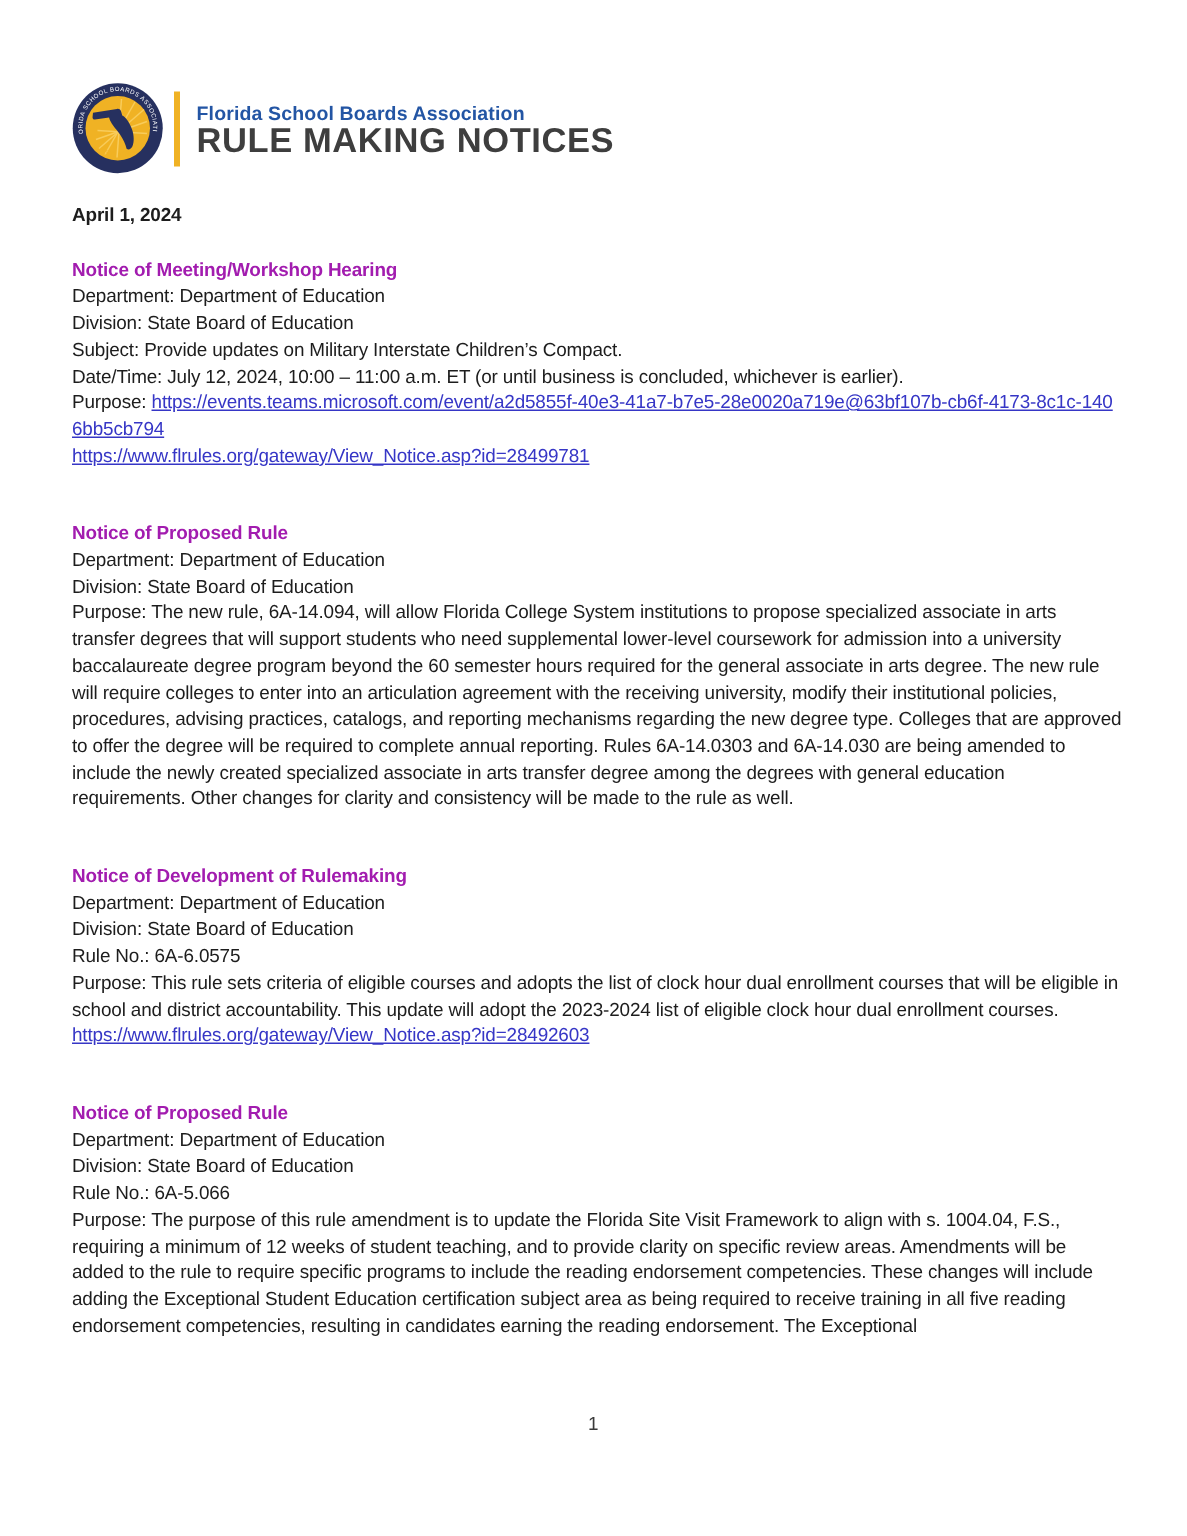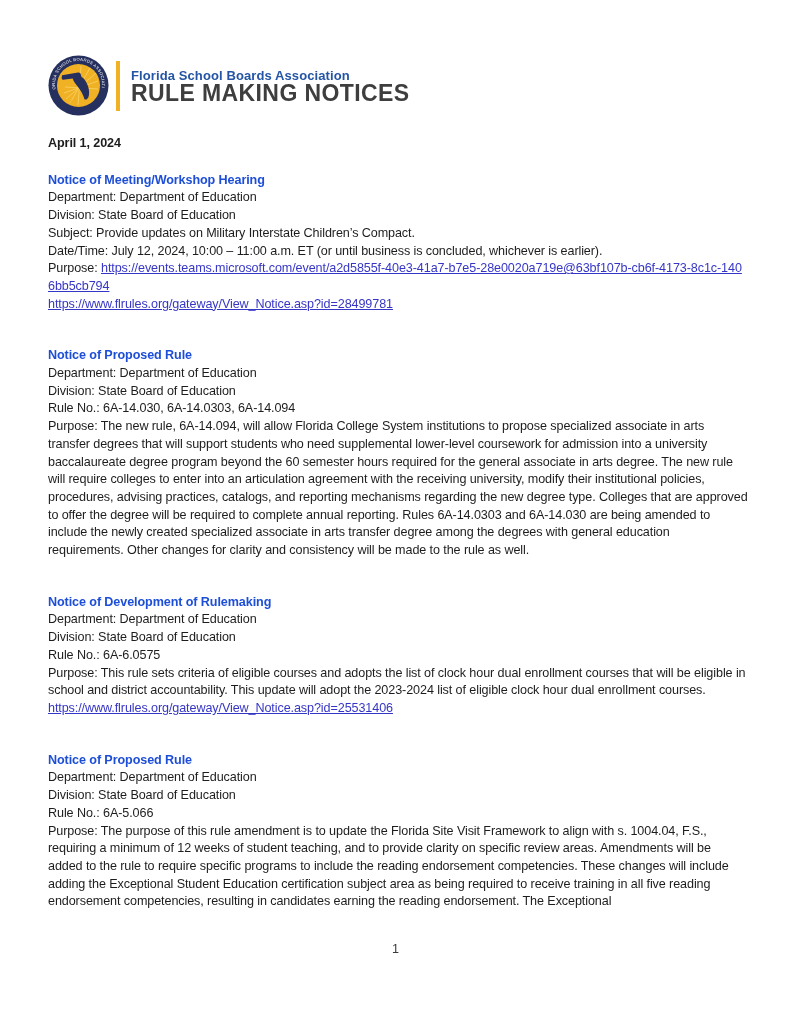--- a/index.html
+++ b/index.html
@@ -42,21 +42,21 @@
   
   .body-text{
     font-size:12.6px;line-height:17.7px;color:#1d1d1d;
     letter-spacing:-0.1px;
     width:700px;
   }
   .date-line{margin-top:19px;font-weight:bold;}
   .notice{margin-top:34px;}
   .notice:first-of-type{margin-top:19px;}
   p{margin:0;}
-  h2.notice-title{margin:0;font-size:12.6px;line-height:17.7px;font-weight:bold;color:#1d4ed8;}
+  h2.notice-title{margin:0;font-size:12.6px;line-height:17.7px;font-weight:bold;color:#a21caf;}
   a.link{color:var(--link);text-decoration:underline;cursor:pointer;}
   a.break-url{word-break:break-all;}
   .footer{
     position:absolute;top:941px;left:0;width:791px;
     text-align:center;font-size:12.6px;line-height:17.7px;color:#3a3a3a;
   }
 </style>
 </head>
 <body>
 
@@ -106,31 +106,30 @@
       <p>Subject: Provide updates on Military Interstate Children’s Compact.</p>
       <p>Date/Time: July 12, 2024, 10:00 – 11:00 a.m. ET (or until business is concluded, whichever is earlier).</p>
       <p><span>Purpose: </span><a class="link break-url">https://events.teams.microsoft.com/event/a2d5855f-40e3-41a7-b7e5-28e0020a719e@63bf107b-cb6f-4173-8c1c-1406bb5cb794</a></p>
       <p><a class="link">https://www.flrules.org/gateway/View_Notice.asp?id=28499781</a></p>
     </section>
 
     <section class="notice">
       <h2 class="notice-title">Notice of Proposed Rule</h2>
       <p>Department: Department of Education</p>
       <p>Division: State Board of Education</p>
-      <p>Rule No.: 6A-14.030, 6A-14.0303, 6A-14.094</p>
       <p>Purpose: The new rule, 6A-14.094, will allow Florida College System institutions to propose specialized associate in arts transfer degrees that will support students who need supplemental lower-level coursework for admission into a university baccalaureate degree program beyond the 60 semester hours required for the general associate in arts degree. The new rule will require colleges to enter into an articulation agreement with the receiving university, modify their institutional policies, procedures, advising practices, catalogs, and reporting mechanisms regarding the new degree type. Colleges that are approved to offer the degree will be required to complete annual reporting. Rules 6A-14.0303 and 6A-14.030 are being amended to include the newly created specialized associate in arts transfer degree among the degrees with general education requirements. Other changes for clarity and consistency will be made to the rule as well.</p>
     </section>
 
     <section class="notice">
       <h2 class="notice-title">Notice of Development of Rulemaking</h2>
       <p>Department: Department of Education</p>
       <p>Division: State Board of Education</p>
       <p>Rule No.: 6A-6.0575</p>
       <p>Purpose: This rule sets criteria of eligible courses and adopts the list of clock hour dual enrollment courses that will be eligible in school and district accountability. This update will adopt the 2023-2024 list of eligible clock hour dual enrollment courses.</p>
-      <p><a class="link">https://www.flrules.org/gateway/View_Notice.asp?id=25531406</a></p>
+      <p><a class="link">https://www.flrules.org/gateway/View_Notice.asp?id=28492603</a></p>
     </section>
 
     <section class="notice">
       <h2 class="notice-title">Notice of Proposed Rule</h2>
       <p>Department: Department of Education</p>
       <p>Division: State Board of Education</p>
       <p>Rule No.: 6A-5.066</p>
       <p>Purpose: The purpose of this rule amendment is to update the Florida Site Visit Framework to align with s. 1004.04, F.S., requiring a minimum of 12 weeks of student teaching, and to provide clarity on specific review areas. Amendments will be added to the rule to require specific programs to include the reading endorsement competencies. These changes will include adding the Exceptional Student Education certification subject area as being required to receive training in all five reading endorsement competencies, resulting in candidates earning the reading endorsement. The Exceptional</p>
     </section>
 

